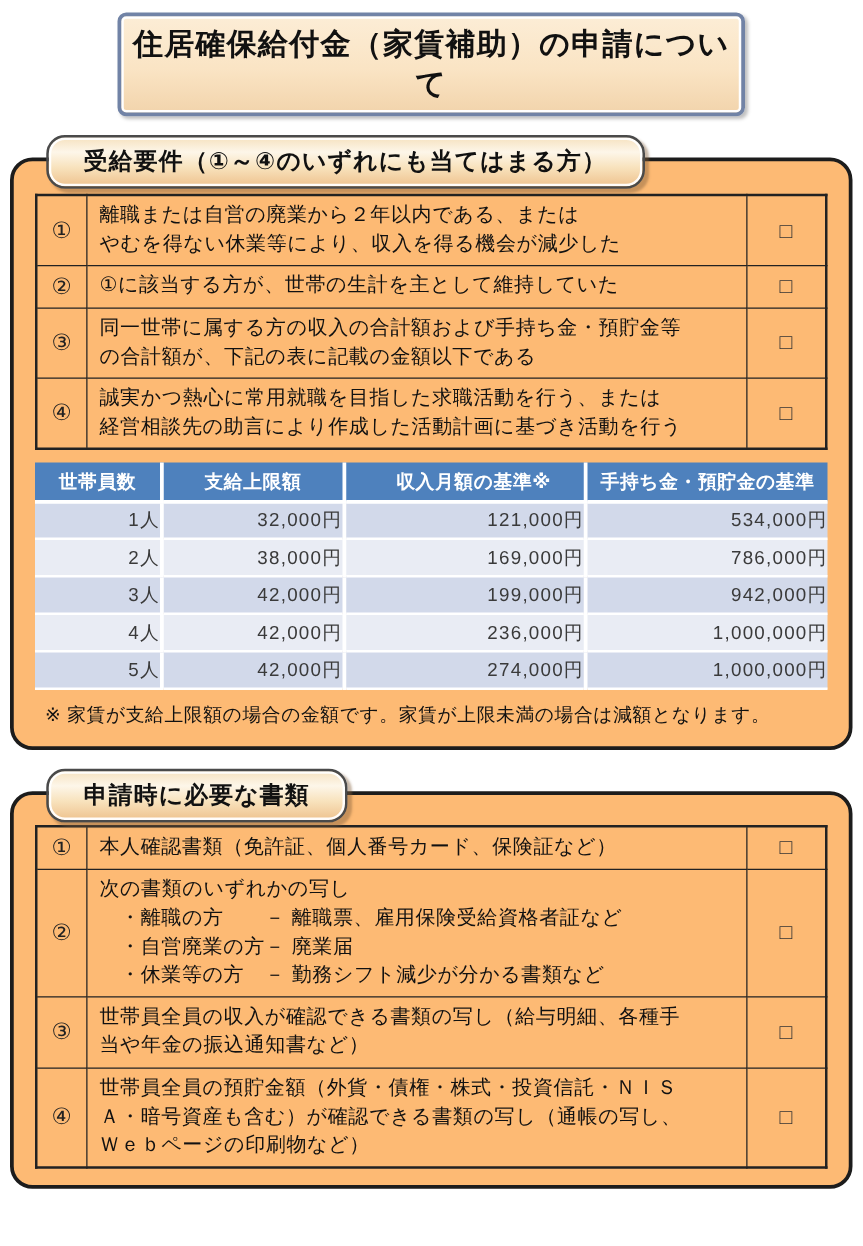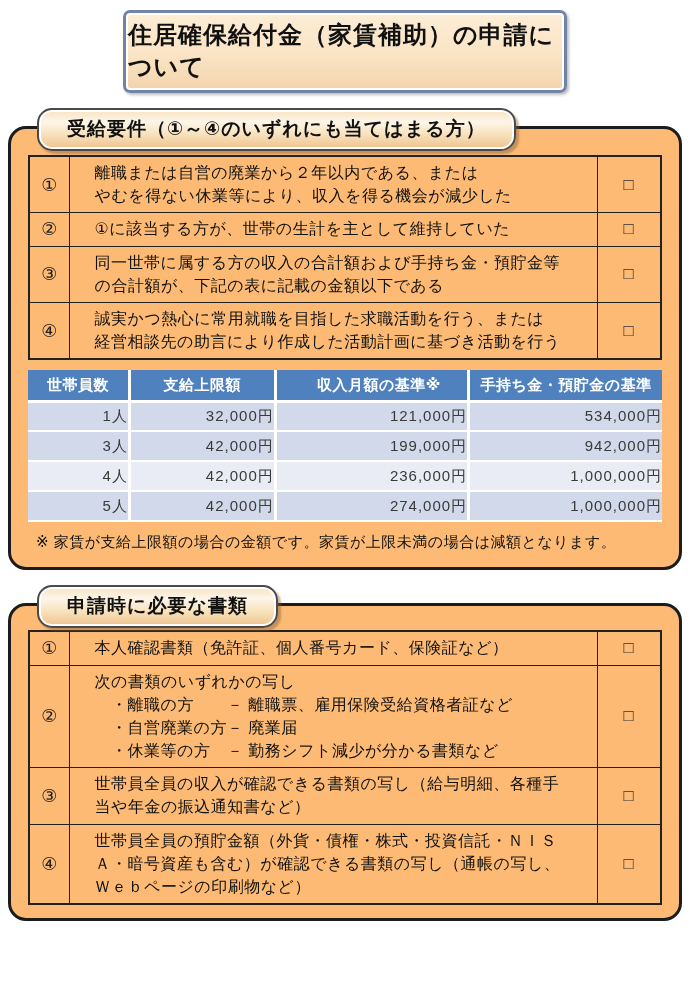--- a/index.html
+++ b/index.html
@@ -7,27 +7,27 @@
     width: 690px; height: 997px;
     background: #ffffff;
     font-family: "Liberation Sans", "DejaVu Sans", sans-serif;
     overflow: hidden;
     color: #111;
   }
   .page { position: relative; width: 690px; height: 997px; }
 
   
   .title-box {
-    width: 444px;
+    width: 502px;
     margin: 10px auto 0 auto;
     background: linear-gradient(#FCEDD6 0%, #FAE4C4 55%, #F2D4AC 100%);
     border: 3px solid #7183A6;
     border-radius: 7px;
     box-shadow: inset 0 0 0 2px #ffffff, 2px 2px 3px rgba(0,0,0,0.25);
-    text-align: left;
+    text-align: center;
     font-size: 24px;
     font-weight: bold;
     letter-spacing: 1px;
     padding: 6px 2px 7px 2px;
   }
 
   
   .section {
     position: relative;
     margin: 33px 8px 0 8px;
@@ -61,21 +61,21 @@
     border: 1.5px solid #222;
     vertical-align: middle;
   }
   td.num {
     width: 40px;
     text-align: center;
     font-size: 18px;
     color: #222;
   }
   td.txt {
-    padding: 4px 8px 5px 25px;
+    padding: 4px 8px 5px 10px;
     font-size: 16px;
     line-height: 1.45;
     white-space: pre-wrap;
     letter-spacing: 0.5px;
   }
   td.chk {
     width: 64px;
     text-align: center;
     font-size: 17px;
     color: #333;
@@ -170,20 +170,26 @@
             <th class="col-savings">手持ち金・預貯金の基準</th>
           </tr>
         </thead>
         <tbody>
           <tr class="row-dark">
             <td>1人</td>
             <td>32,000円</td>
             <td>121,000円</td>
             <td>534,000円</td>
           </tr>
+          <tr class="row-light">
+            <td>2人</td>
+            <td>38,000円</td>
+            <td>169,000円</td>
+            <td>786,000円</td>
+          </tr>
           <tr class="row-dark">
             <td>3人</td>
             <td>42,000円</td>
             <td>199,000円</td>
             <td>942,000円</td>
           </tr>
           <tr class="row-light">
             <td>4人</td>
             <td>42,000円</td>
             <td>236,000円</td>

